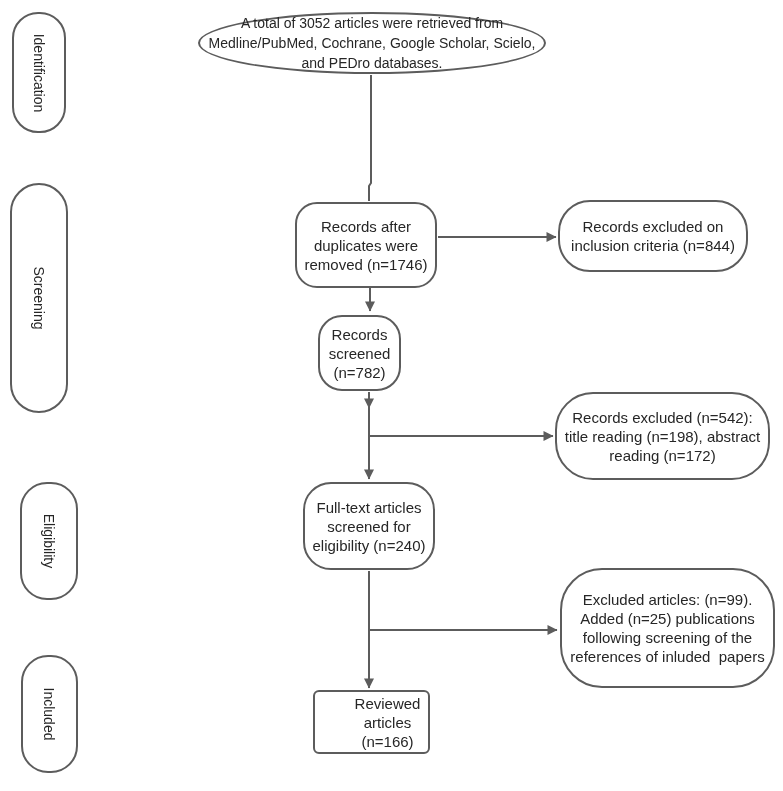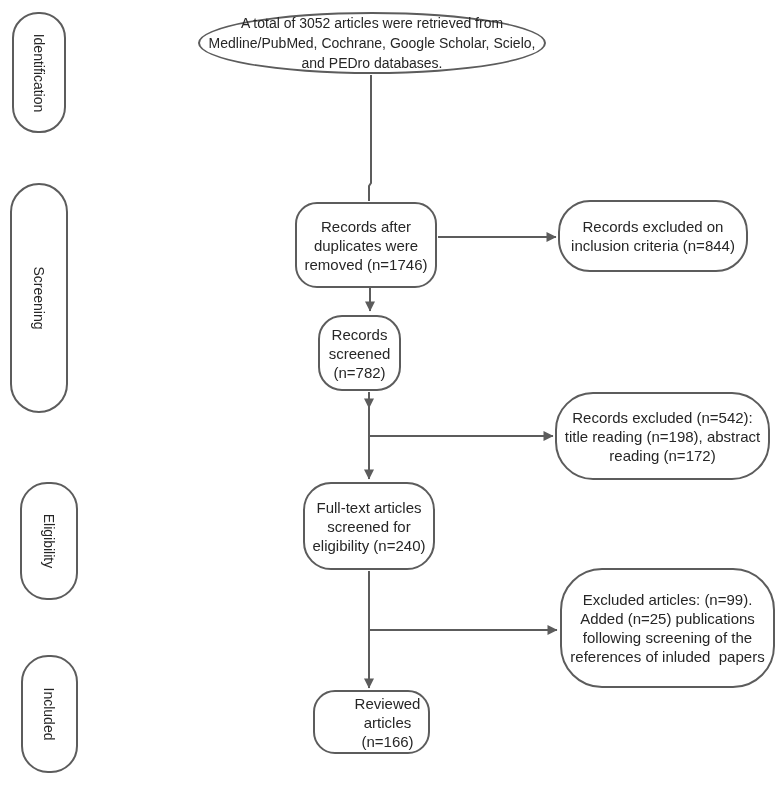--- a/index.html
+++ b/index.html
@@ -51,21 +51,21 @@
     font-size: 14px;
   }
   
   #node-retrieved          { left: 198px; top: 12px;  width: 348px; height: 62px; }
   #node-duplicates-removed { left: 295px; top: 202px; width: 142px; height: 86px; border-radius: 22px; }
   #node-excluded-inclusion { left: 558px; top: 200px; width: 190px; height: 72px; border-radius: 32px; }
   #node-records-screened   { left: 318px; top: 315px; width: 83px; height: 76px; border-radius: 24px; }
   #node-excluded-reading   { left: 555px; top: 392px; width: 215px; height: 88px; border-radius: 38px; }
   #node-fulltext           { left: 303px; top: 482px; width: 132px; height: 88px; border-radius: 28px; }
   #node-excluded-added     { left: 560px; top: 568px; width: 215px; height: 120px; border-radius: 42px; }
-  #node-reviewed           { left: 313px; top: 690px; width: 117px; height: 64px; border-radius: 22px; padding-left: 32px; }
+  #node-reviewed           { left: 313px; top: 690px; width: 117px; height: 64px; border-radius: 6px; padding-left: 32px; }
   #stage-identification    { left: 12px;  top: 12px;  width: 54px;  height: 121px; border-radius: 26px; }
   #stage-screening         { left: 10px;  top: 183px; width: 58px;  height: 230px; border-radius: 29px; }
   #stage-eligibility       { left: 20px;  top: 482px; width: 58px;  height: 118px; border-radius: 27px; }
   #stage-included          { left: 21px;  top: 655px; width: 57px;  height: 118px; border-radius: 27px; }
   #connector-layer {
     position: absolute;
     left: 0;
     top: 0;
     pointer-events: none;
   }

